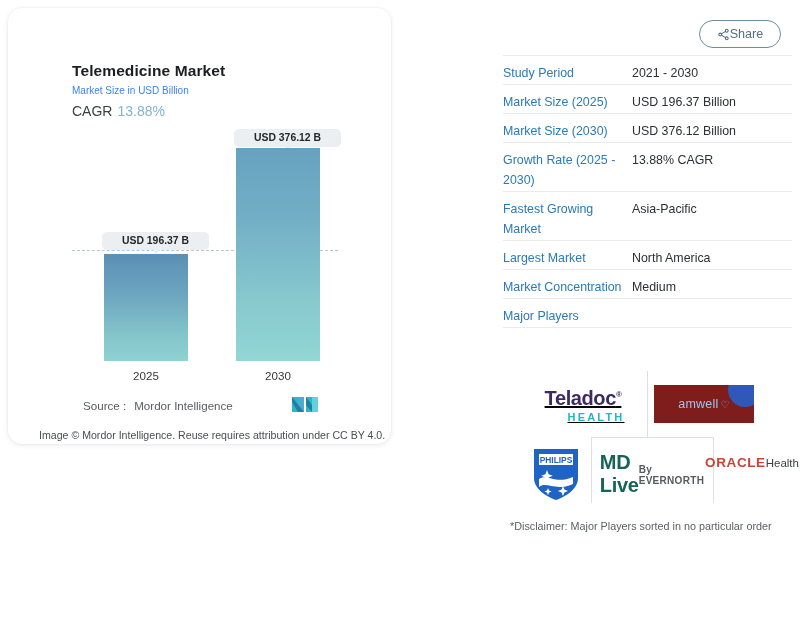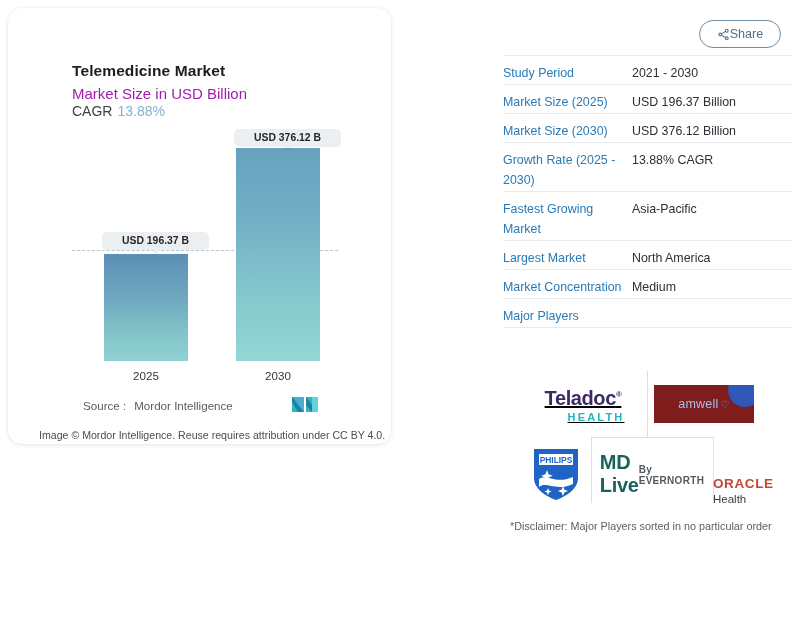--- a/index.html
+++ b/index.html
@@ -19,21 +19,21 @@
     border-radius: 14px;
     box-shadow: 0 1px 5px rgba(30,40,60,.10), 0 0 0 .5px rgba(30,40,60,.045);
   }
   .chart-title {
     position: absolute; left: 64px; top: 54px;
     font-size: 15.5px; font-weight: bold; color: #1b1d20;
     letter-spacing: .1px;
   }
   .chart-sub {
     position: absolute; left: 64px; top: 77px;
-    font-size: 15px; color: #a21caf;
+    font-size: 10px; color: #3b82f6;
   }
   .cagr-row {
     position: absolute; left: 64px; top: 95px;
     font-size: 14px; color: #3b3f44;
   }
   .cagr-val { color: #7fb4d2; margin-left: 5px; }
 
   .plot { position: absolute; left: 0; top: 0; width: 383px; height: 436px; }
   .gridline {
     position: absolute; left: 64px; top: 242px; width: 266px; height: 0;
@@ -152,21 +152,21 @@
   .amwell .txt { position: relative; font-size: 12.5px; color: #9fc4ef; letter-spacing: .2px; }
   .amwell .txt .hrt { color: #7fb0e8; font-size: 10px; margin-left: 2px; }
 
   
   .philips { left: 10px; top: 74px; width: 58px; height: 58px; }
   
   .mdlive { left: 83px; top: 76px; width: 104px; height: 54px; flex-direction: row; }
   .mdlive .m1 { font-size: 20px; font-weight: bold; color: #16635c; letter-spacing: -.3px; }
   .mdlive .m2 { font-size: 10px; font-weight: bold; color: #555a5f; letter-spacing: .3px; margin-top: 2px; }
   
-  .oracle { left: 196px; top: 95px; width: 78px; height: 48px; flex-direction: column; align-items: flex-start; }
+  .oracle { left: 196px; top: 84px; width: 78px; height: 48px; flex-direction: row; align-items: flex-start; }
   .oracle .o1 { font-size: 13.5px; font-weight: bold; color: #c74634; letter-spacing: .6px; }
   .oracle .o2 { font-size: 11.5px; color: #3c4043; margin-top: 2px; }
 
   .players-disclaimer {
     position: absolute; left: 510px; top: 520px;
     font-size: 10.8px; color: #5b6066;
   }
 </style>
 </head>
 <body>

